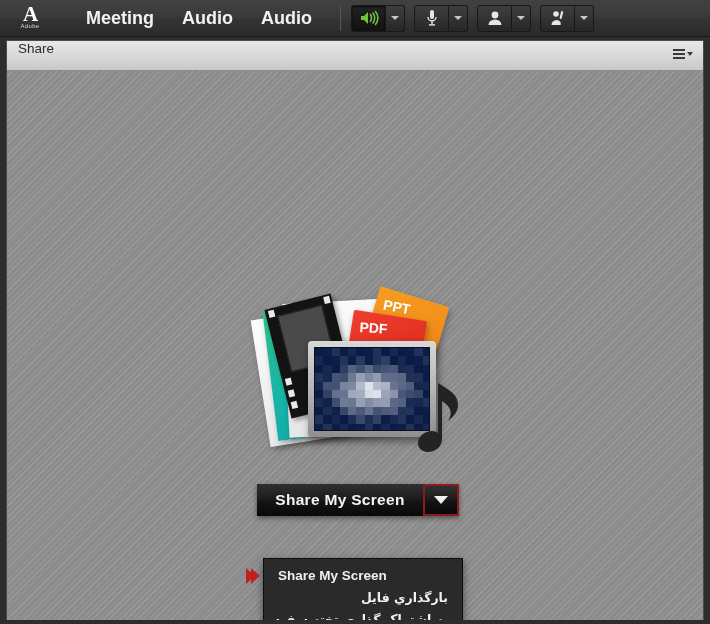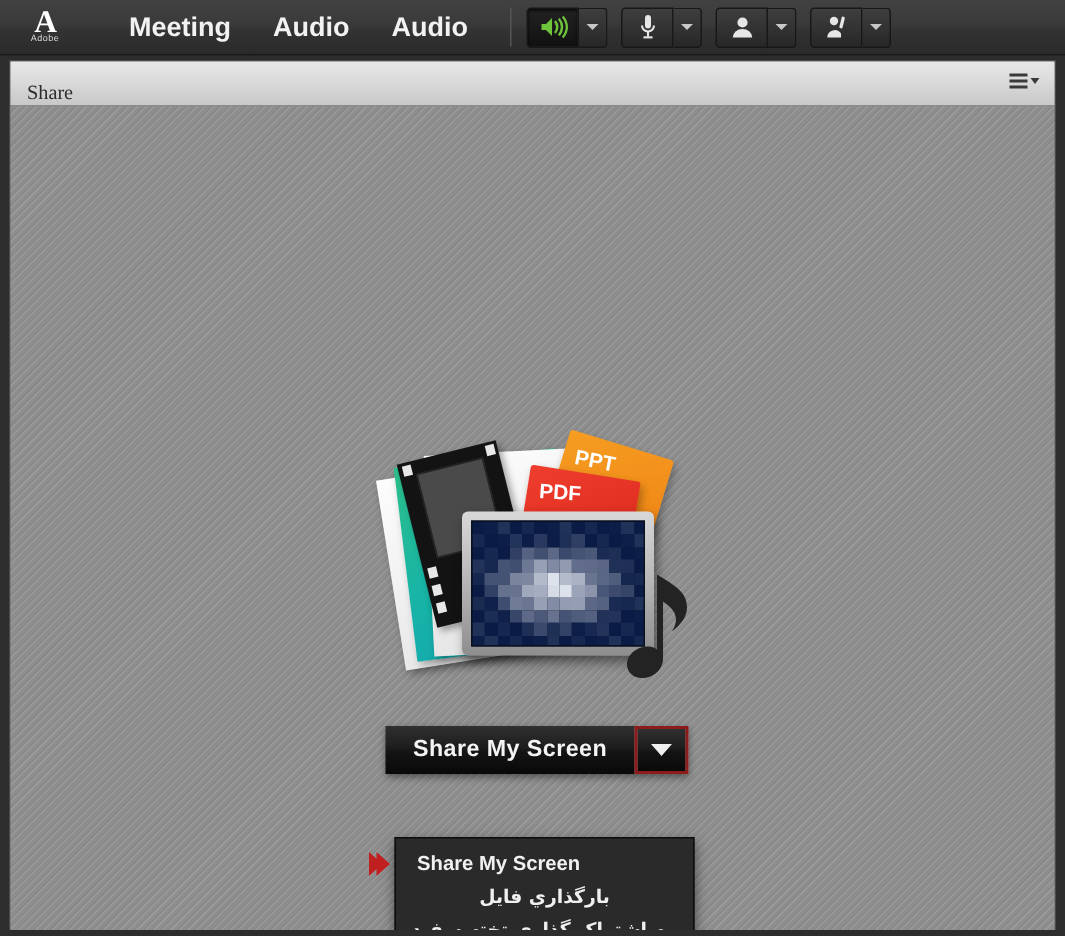--- a/index.html
+++ b/index.html
@@ -97,21 +97,21 @@
     left: 6px; top: 40px;
     width: 698px; height: 580px;
     border: 1px solid #4a4a4a;
     background: #909090;
   }
   .pod-titlebar {
     position: relative;
     height: 30px;
     background: linear-gradient(180deg,#e8e8e8 0%, #dcdcdc 40%, #c8c8c8 100%);
     border-bottom: 1px solid #8b8b8b;
-    display: flex; align-items: flex-end; font-family: Liberation Serif, serif;
+    display: flex; align-items: flex-start;
   }
   .pod-title {
     margin-left: 11px;
     font-size: 13.5px;
     color: #2c2c2c;
   }
   .pod-menu-icon {
     position: absolute; right: 10px; top: 8px;
     display: flex; align-items: flex-start; cursor: default;
   }
@@ -281,21 +281,21 @@
     position: relative;
     padding: 2px 12px 2px 14px;
     color: #f0f0f0;
     font-size: 13px;
     line-height: 18px;
     cursor: default;
     white-space: nowrap;
   }
   .dd-item.ltr { text-align: left; font-weight: bold; font-size: 13.5px; }
   .dd-item.rtl {
-    direction: rtl; text-align: center;
+    direction: rtl; text-align: right;
     font-weight: bold;
     font-size: 12.5px;
     padding-right: 14px;
     font-family: "DejaVu Sans", sans-serif;
   }
 
   .sel-marker {
     position: absolute;
     left: -18px; top: 50%;
     transform: translateY(-50%);

